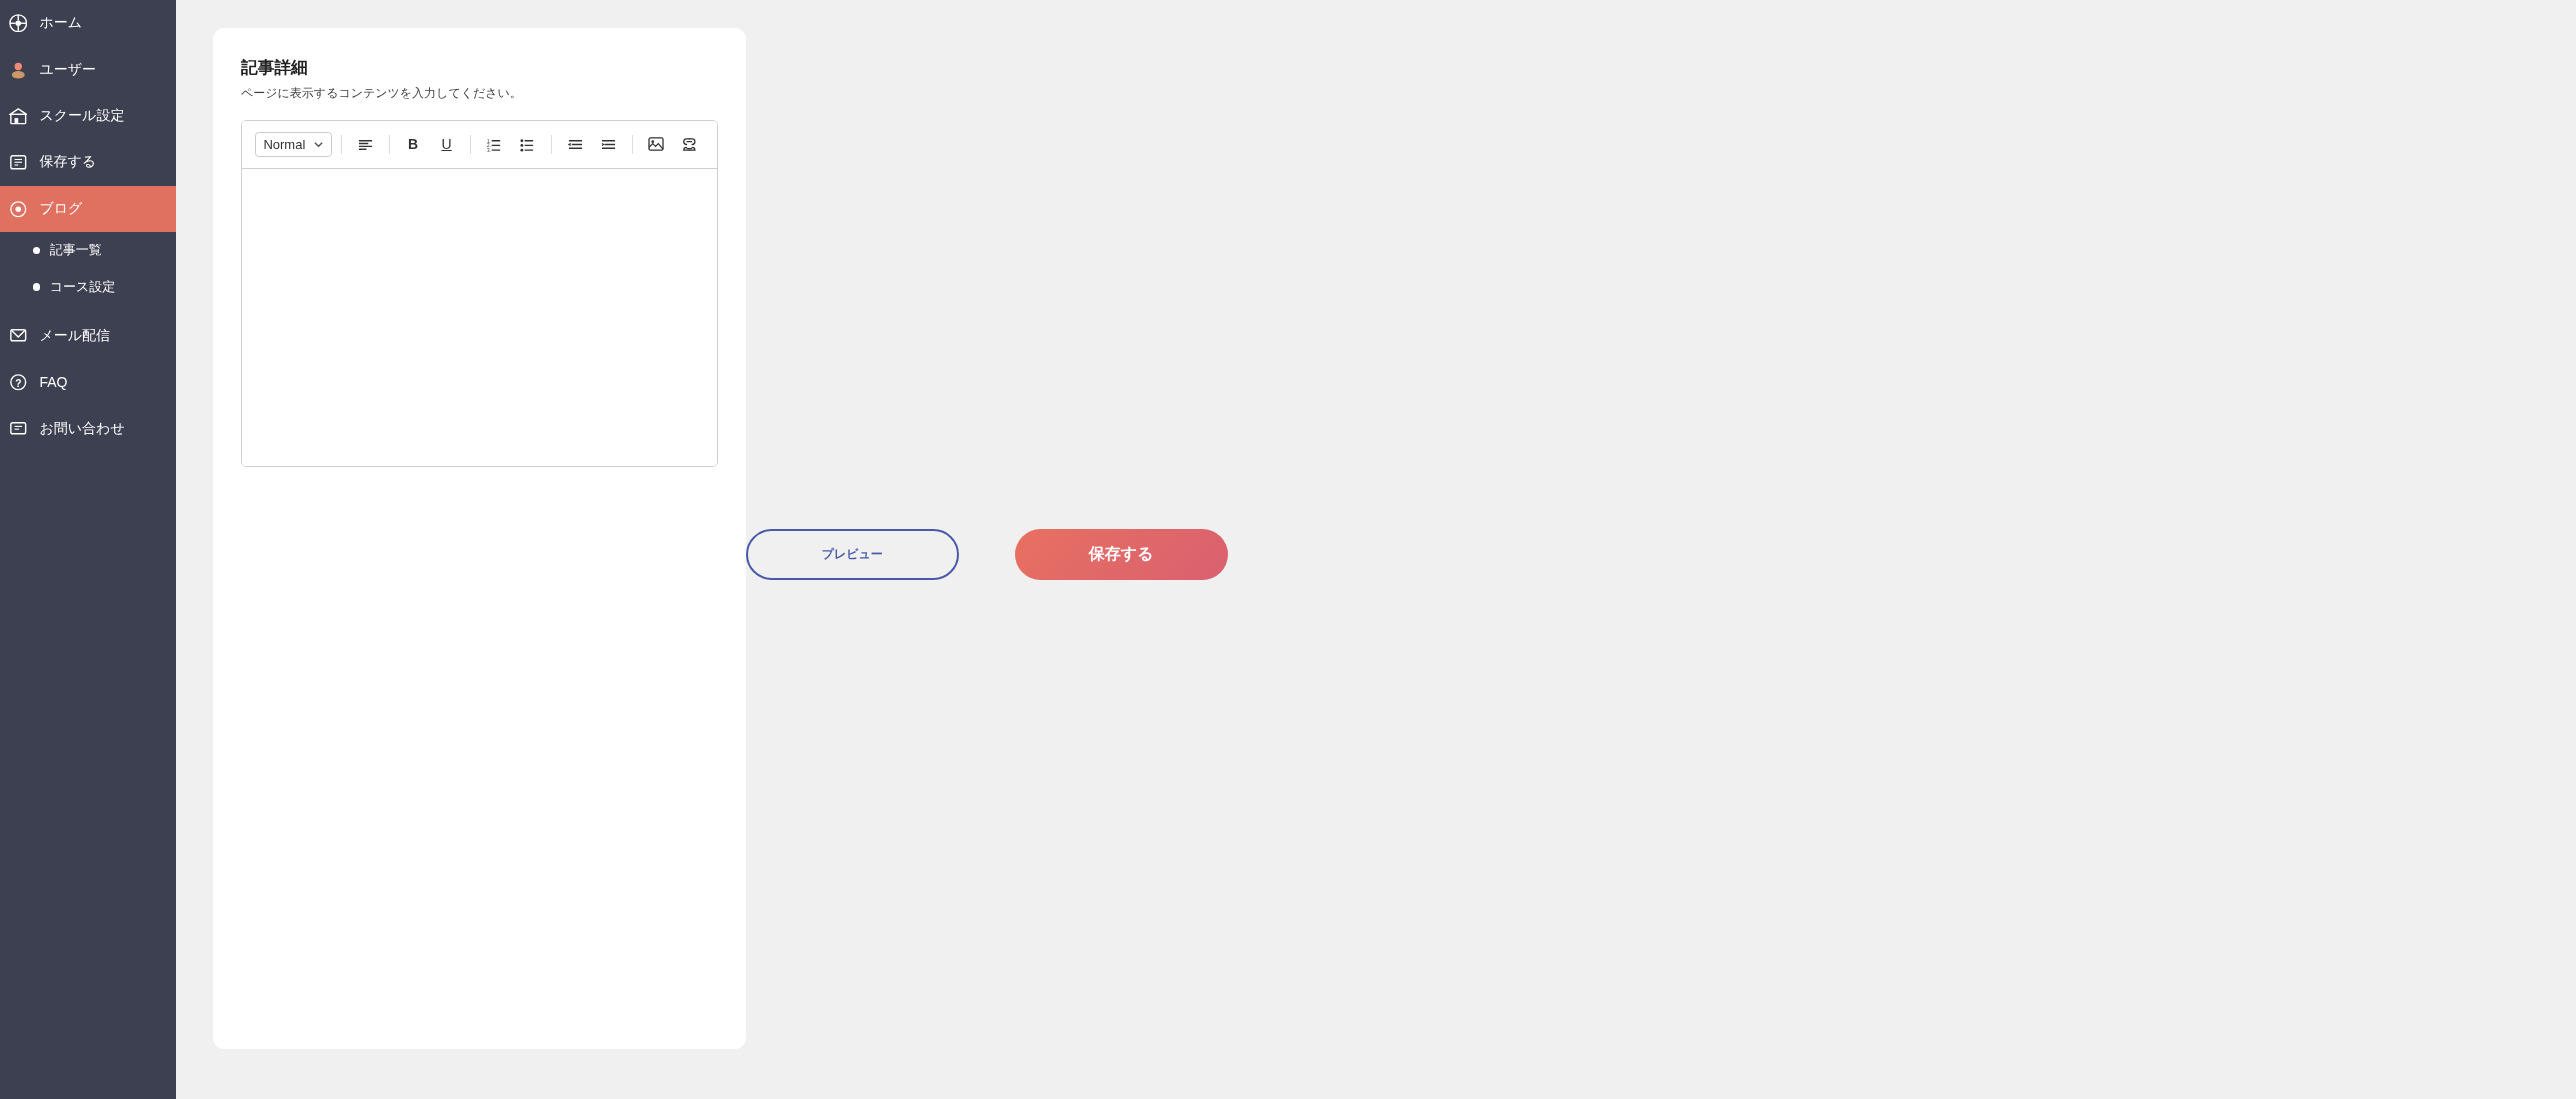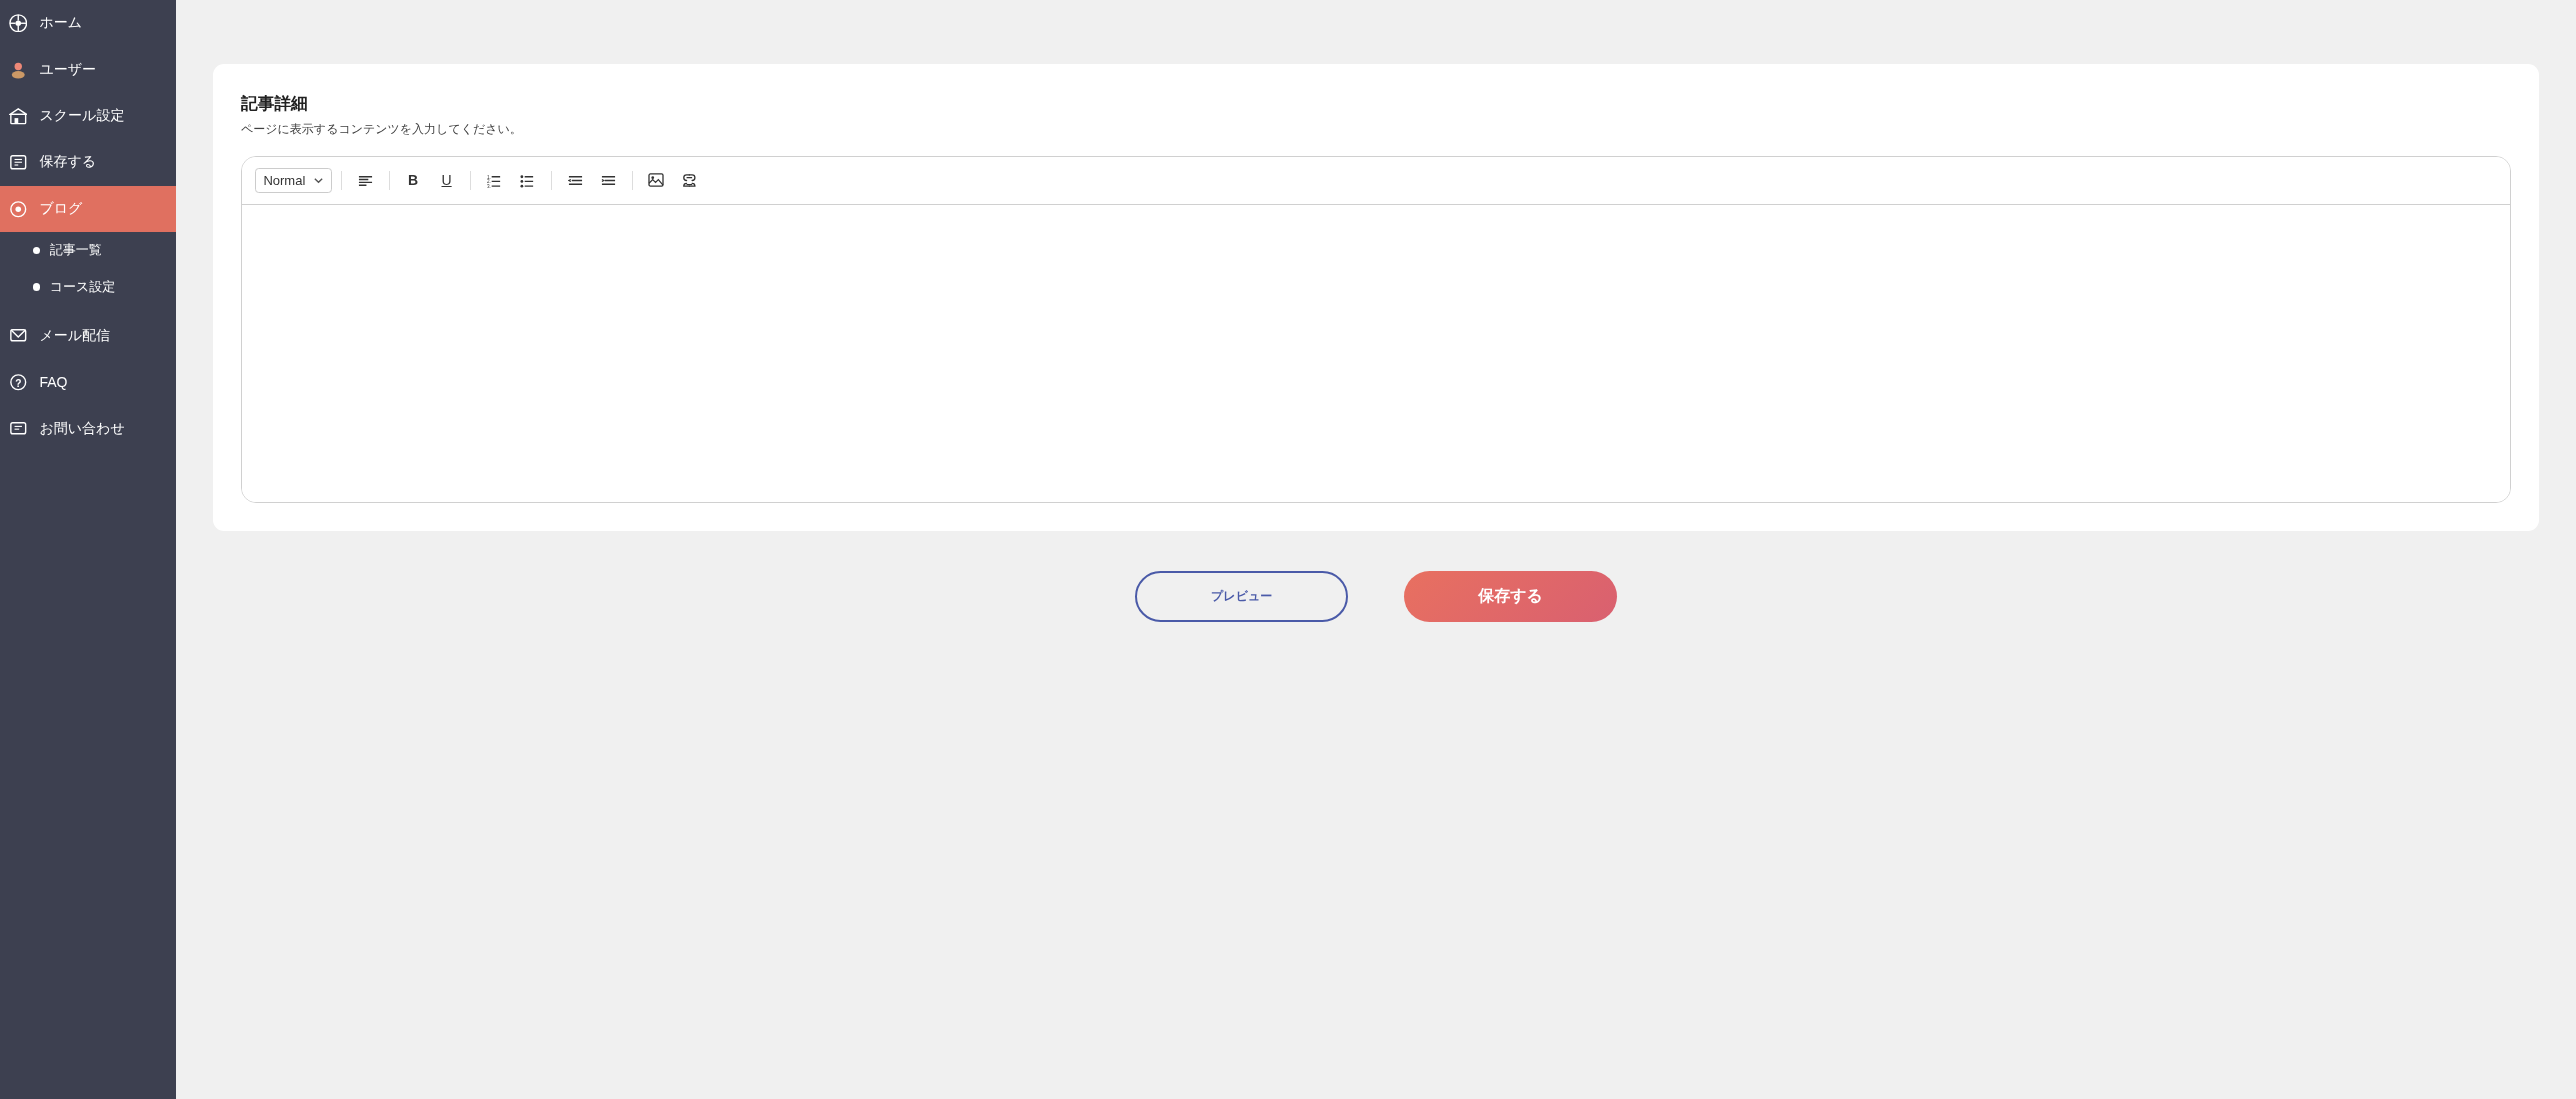--- a/index.html
+++ b/index.html
@@ -67,25 +67,23 @@
       height: 7.4px;
       border-radius: 50%;
       background: #ffffff;
       flex-shrink: 0;
     }
 
     
     .main {
       flex: 1;
       display: flex;
-      flex-direction: column;
       overflow-y: auto;
       background: #f0f0f0;
       padding: 28px 37px;
-      margin-top: 36px;
     }
 
     .content-card {
       background: #ffffff;
       border-radius: 11px;
       padding: 28px;
       margin-bottom: 22px;
     }
 
     .section-title {
@@ -97,21 +95,21 @@
 
     .section-desc {
       font-size: 12px;
       color: #404040;
       margin-bottom: 18.5px;
     }
 
     
     .editor-wrapper {
       border: 1.4px solid #d0d0d0;
-      border-radius: 15px;
+      border-radius: 5px;
       overflow: hidden;
     }
 
     .editor-toolbar {
       display: flex;
       align-items: center;
       padding: 9.3px 13px;
       border-bottom: 1.4px solid #d0d0d0;
       gap: 5.6px;
       background: #fff;

